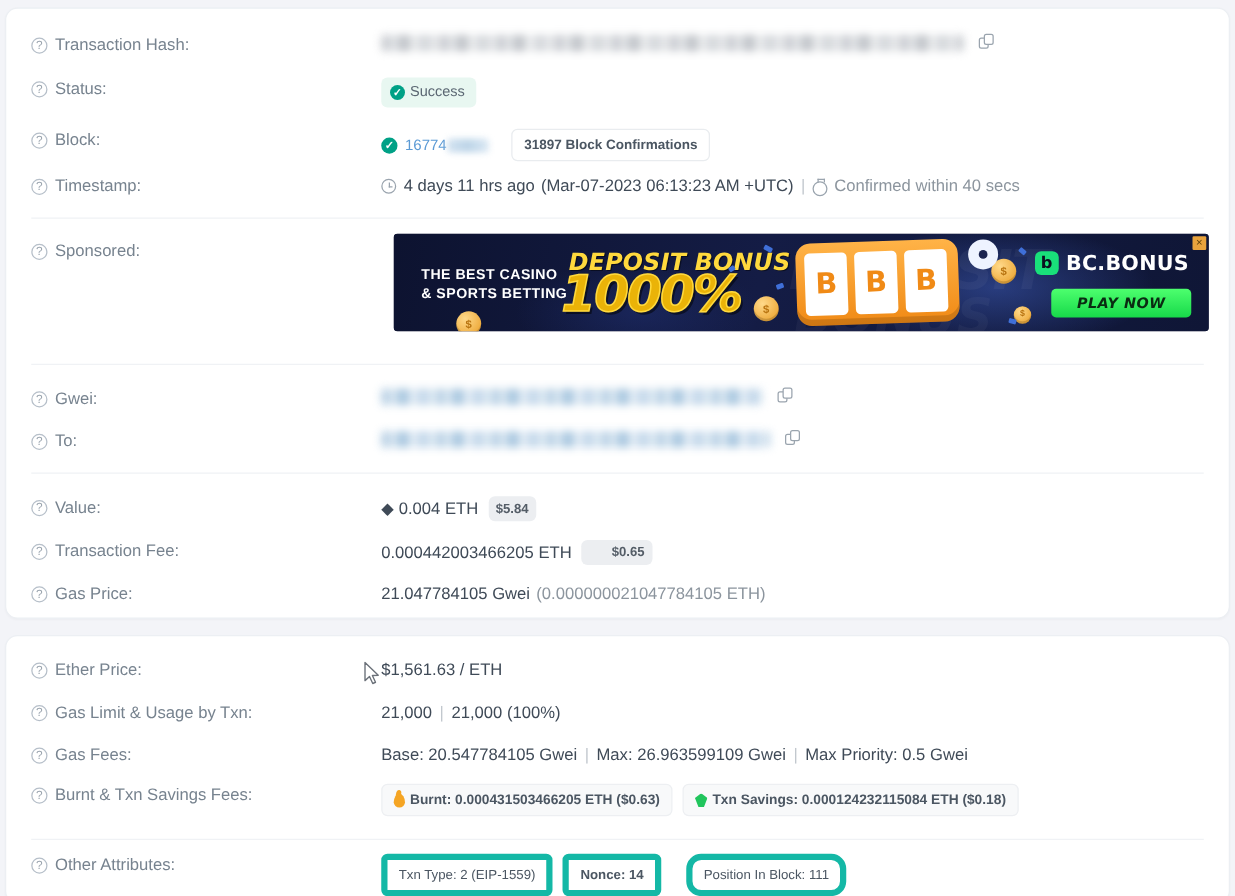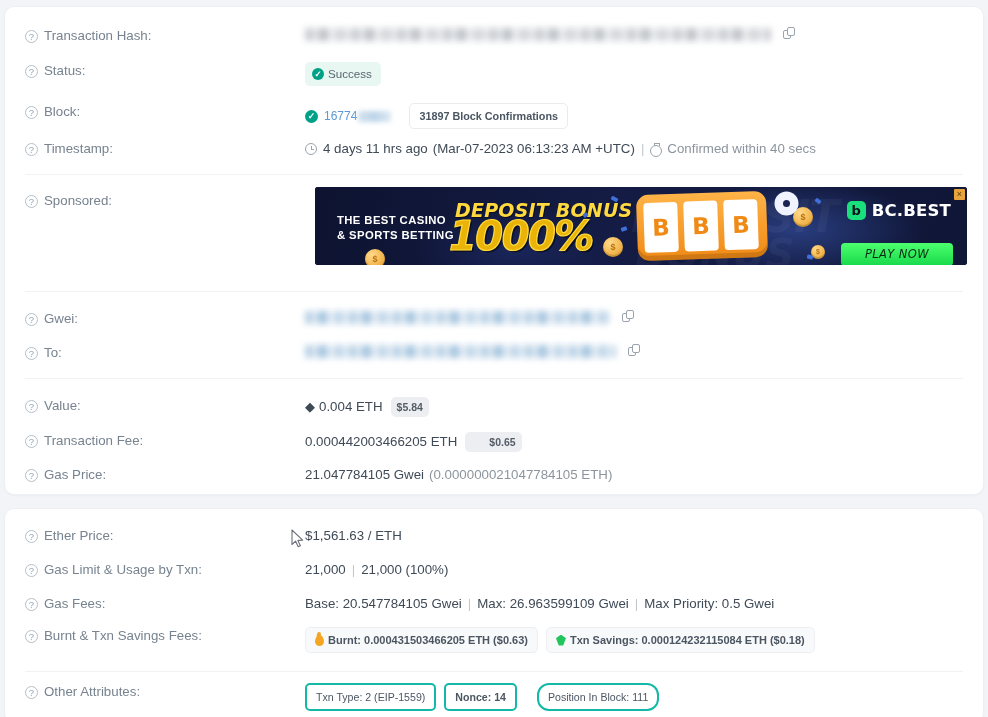--- a/index.html
+++ b/index.html
@@ -147,21 +147,21 @@
   .badge-soft {
     background: #f8f9fa;
     border: 1px solid #edeff2;
     color: #4b5662;
     font-size: 11px;
     padding: 5px 9px;
     font-weight: bold;
   }
   .badge-attr {
     background: #fff;
-    border: 2px solid #14b8a6;
+    border: 5px solid #14b8a6;
     color: #4b5662;
     font-size: 10.6px;
     padding: 5px 9px;
   }
 
   .tick {
     width: 12px; height: 12px; border-radius: 50%;
     background: #00a186; color: #fff;
     font-size: 8.5px; line-height: 12px; text-align: center;
     display: inline-block; flex: 0 0 auto;
@@ -290,25 +290,25 @@
     width: 19px; height: 19px; border-radius: 5px;
     background: #19e07a; color: #0b1020;
     font-size: 13px; font-weight: bold; text-align: center; line-height: 19px;
     font-family: "DejaVu Sans", sans-serif;
   }
   #ad .brand .name {
     color: #fff; font-size: 16.5px; font-weight: bold; letter-spacing: 0.2px;
     font-family: "DejaVu Sans", sans-serif;
   }
   #ad .playnow {
-    position: absolute; right: 14px; top: 56px;
+    position: absolute; right: 14px; top: 44px;
     width: 112px; height: 23px;
     background: linear-gradient(180deg,#4dff6e,#17d94a);
     border-radius: 4px;
-    color: #0a2b12; font-size: 11.5px; font-weight: normal; font-style: italic;
+    color: #0a2b12; font-size: 11.5px; font-weight: bold; font-style: italic;
     text-align: center; line-height: 23px;
     letter-spacing: 0.4px;
     font-family: "DejaVu Sans", sans-serif;
   }
   #ad .adclose {
     position: absolute; right: 2px; top: 2px;
     width: 11px; height: 11px;
     background: #e8a33d; border-radius: 1px;
     color: #5a3c06; font-size: 9px; line-height: 11px; text-align: center;
     cursor: pointer;
@@ -481,21 +481,21 @@
       <div class="gear"></div>
 
       <div class="conf" style="left:296px;top:10px;width:7px;height:4px;transform:rotate(28deg);"></div>
       <div class="conf" style="left:306px;top:40px;width:6px;height:4px;transform:rotate(-20deg);"></div>
       <div class="conf" style="left:500px;top:12px;width:6px;height:4px;transform:rotate(40deg);"></div>
       <div class="conf" style="left:268px;top:26px;width:5px;height:4px;transform:rotate(-35deg);"></div>
       <div class="conf" style="left:492px;top:68px;width:6px;height:4px;transform:rotate(15deg);"></div>
 
       <div class="brand">
         <span class="mark">b</span>
-        <span class="name">BC.BEST</span>
+        <span class="name">BC.BONUS</span>
       </div>
 
       <div class="playnow">PLAY NOW</div>
       <div class="adclose">×</div>
     </div>
   </div>
 
   <div class="card" id="card-second">
 
     <div class="row" style="top:18px;">

